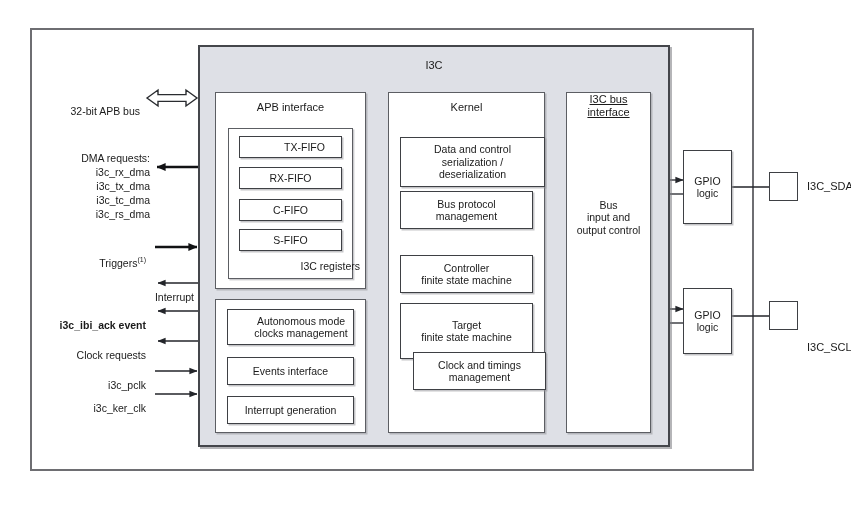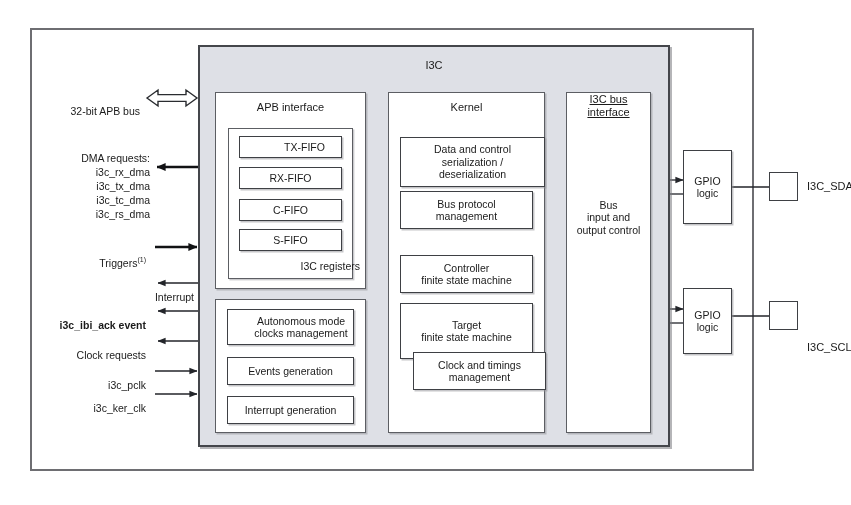--- a/index.html
+++ b/index.html
@@ -207,21 +207,21 @@
     <span class="txt">I3C registers</span>
   </div>
 
   <div class="abs panel" style="left:215px; top:299px; width:151px; height:134px;"></div>
 
   <div class="abs block fs-block" style="left:227px; top:309px; width:127px; height:36px;padding-left:21px;">
     <span class="txt">Autonomous mode
 clocks management</span>
   </div>
   <div class="abs block fs-block" style="left:227px; top:357px; width:127px; height:28px;">
-    <span class="txt">Events generation</span>
+    <span class="txt">Events interface</span>
   </div>
   <div class="abs block fs-block" style="left:227px; top:396px; width:127px; height:28px;">
     <span class="txt">Interrupt generation</span>
   </div>
 
   <div class="abs panel" style="left:388px; top:92px; width:157px; height:341px;">
     <div class="panel-title fs-title" style="top:8px;">Kernel</div>
   </div>
 
   <div class="abs block fs-block" style="left:400px; top:137px; width:145px; height:50px;">

